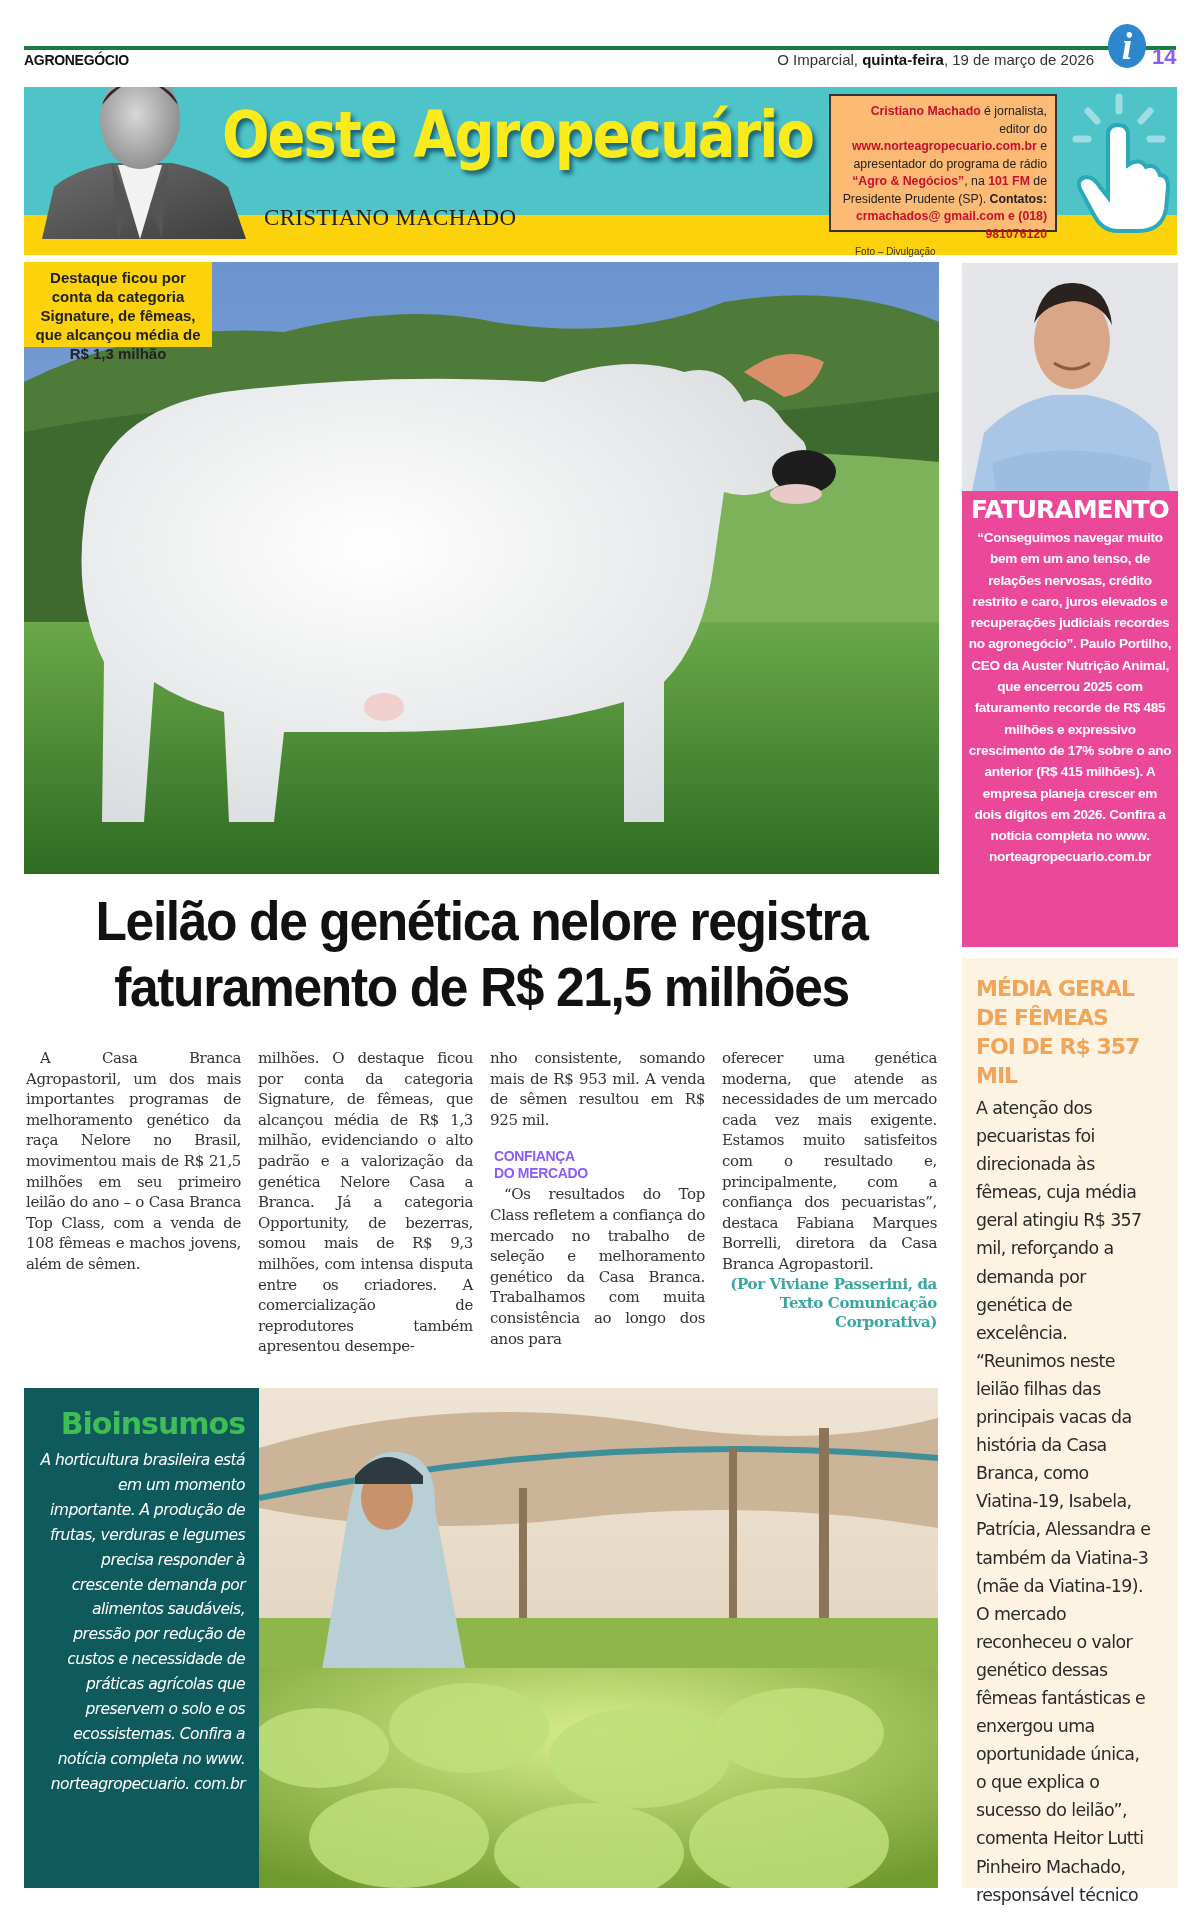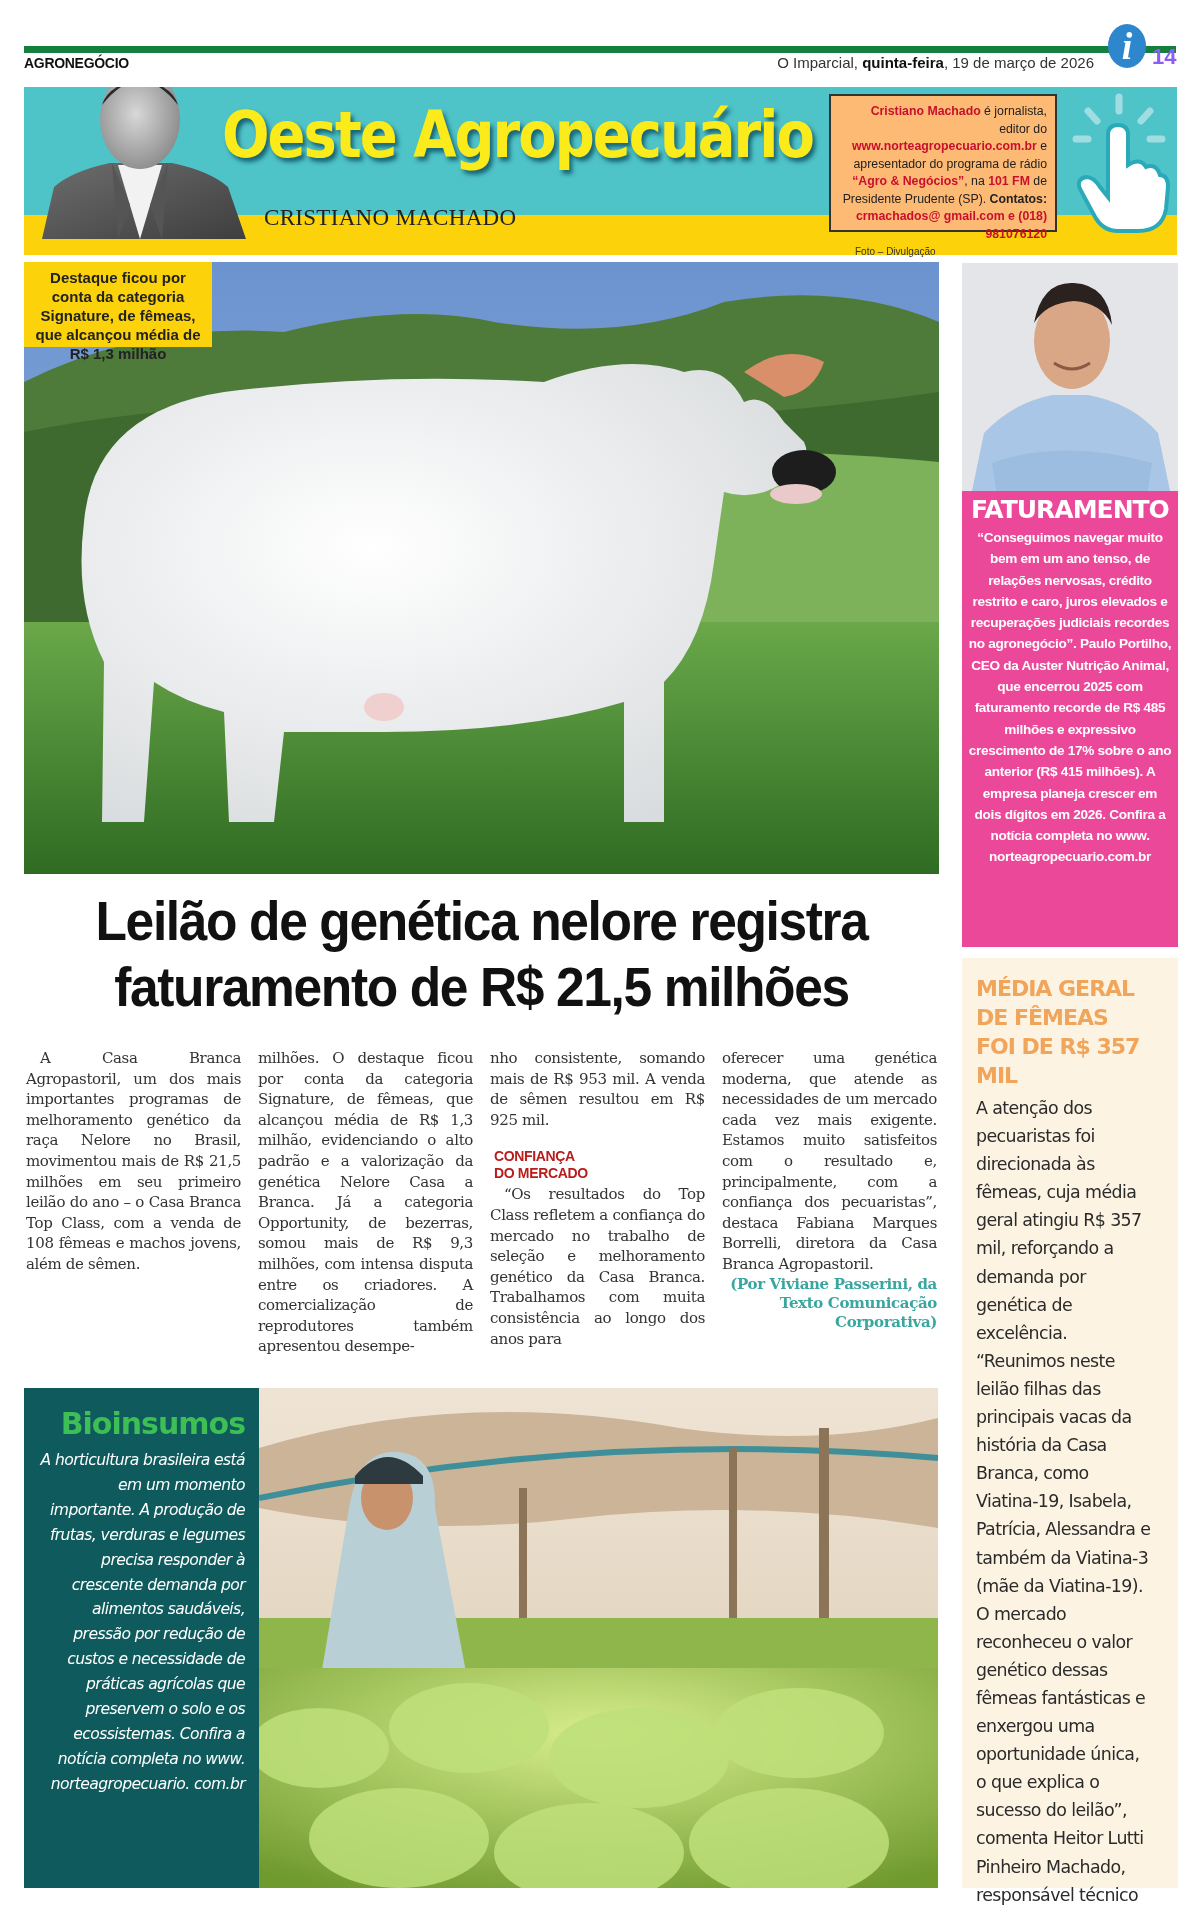--- a/index.html
+++ b/index.html
@@ -1,20 +1,20 @@
 <!DOCTYPE html>
 <html><head>
 <meta charset="utf-8">
 <style>
   * { box-sizing: border-box; margin: 0; padding: 0; }
   html, body { width: 1200px; height: 1915px; background: #ffffff; overflow: hidden; }
   body { position: relative; font-family: "Liberation Sans", sans-serif; color: #222; }
 
   
-  .topbar { position: absolute; left: 24px; top: 46px; width: 1152px; height: 22px; border-top: 7px solid #15803d; }
+  .topbar { position: absolute; left: 24px; top: 46px; width: 1152px; height: 22px; border-top: 4px solid #15803d; }
   .section-label { position: absolute; left: 0; top: 2px; font-family: "Liberation Sans", sans-serif; font-weight: bold; font-size: 14px; letter-spacing: -0.3px; color: #111; }
   .dateline { position: absolute; right: 82px; top: 1px; font-size: 15px; color: #333; }
   .dateline b { color: #111; }
   .logo-i { position: absolute; left: 1108px; top: 24px; width: 38px; height: 44px; border-radius: 50%; background: #2e86cc; color: #fff; font-family: "Liberation Serif", serif; font-style: italic; font-weight: bold; font-size: 38px; line-height: 44px; text-align: center; }
   .page-num { position: absolute; left: 1152px; top: 44px; font-weight: bold; font-size: 22px; color: #8b5cf6; }
 
   
   .masthead { position: absolute; left: 24px; top: 87px; width: 1153px; height: 168px; background: #4ec3c8; overflow: hidden; }
   .masthead .yellow-band { position: absolute; left: 0; bottom: 0; width: 100%; height: 40px; background: #fcd20a; }
   .author-photo { position: absolute; left: 8px; top: -12px; width: 218px; height: 164px; }
@@ -30,21 +30,21 @@
   .main-photo { position: absolute; left: 24px; top: 262px; width: 915px; height: 612px; overflow: hidden; }
   .caption-box { position: absolute; left: 24px; top: 262px; width: 188px; height: 85px; background: #fcd20a; padding: 6px 4px; text-align: center; font-weight: bold; font-size: 15px; line-height: 19px; color: #222; }
 
   
   .headline { position: absolute; left: 24px; top: 888px; width: 915px; text-align: center; font-family: "Liberation Sans", sans-serif; font-weight: bold; font-size: 56px; line-height: 66px; letter-spacing: -1.5px; color: #111; transform: scaleX(0.92); transform-origin: center top; }
 
   
   .body-cols { position: absolute; left: 26px; top: 1048px; width: 913px; height: 310px; display: flex; gap: 17px; }
   .col { width: 215px; font-family: "DejaVu Serif", serif; font-size: 15px; line-height: 20.6px; color: #333; text-align: justify; letter-spacing: -0.35px; }
   .col p { text-indent: 14px; }
-  .subhead { font-family: "Liberation Sans", sans-serif; font-weight: bold; font-size: 14px; line-height: 17px; color: #b91c1c; margin: 18px 0 2px 4px; text-transform: uppercase; }
+  .subhead { font-family: "Liberation Sans", sans-serif; font-weight: bold; font-size: 14px; line-height: 17px; color: #8b5cf6; margin: 18px 0 2px 4px; text-transform: uppercase; }
   .byline { font-family: "DejaVu Serif", serif; font-weight: bold; color: #3aa6a0; text-align: right; font-size: 15px; line-height: 19px; }
 
   
   .exec-photo { position: absolute; left: 962px; top: 263px; width: 216px; height: 228px; background: #e6e6e8; overflow: hidden; }
   .faturamento-box { position: absolute; left: 962px; top: 491px; width: 216px; height: 456px; background: #ec4899; padding: 0 6px; text-align: center; color: #fff; }
   .faturamento-title { font-family: "DejaVu Sans", sans-serif; font-weight: bold; font-size: 25px; line-height: 34px; letter-spacing: -1px; margin-top: 2px; }
   .faturamento-text { font-weight: bold; font-size: 13.6px; line-height: 21.3px; letter-spacing: -0.3px; }
 
   .media-box { position: absolute; left: 962px; top: 958px; width: 216px; height: 930px; background: #fdf3e3; padding: 16px 26px 0 14px; }
   .media-title { font-family: "DejaVu Sans", sans-serif; font-weight: bold; font-size: 22px; line-height: 29px; letter-spacing: -1px; color: #f0a55a; text-transform: uppercase; }

